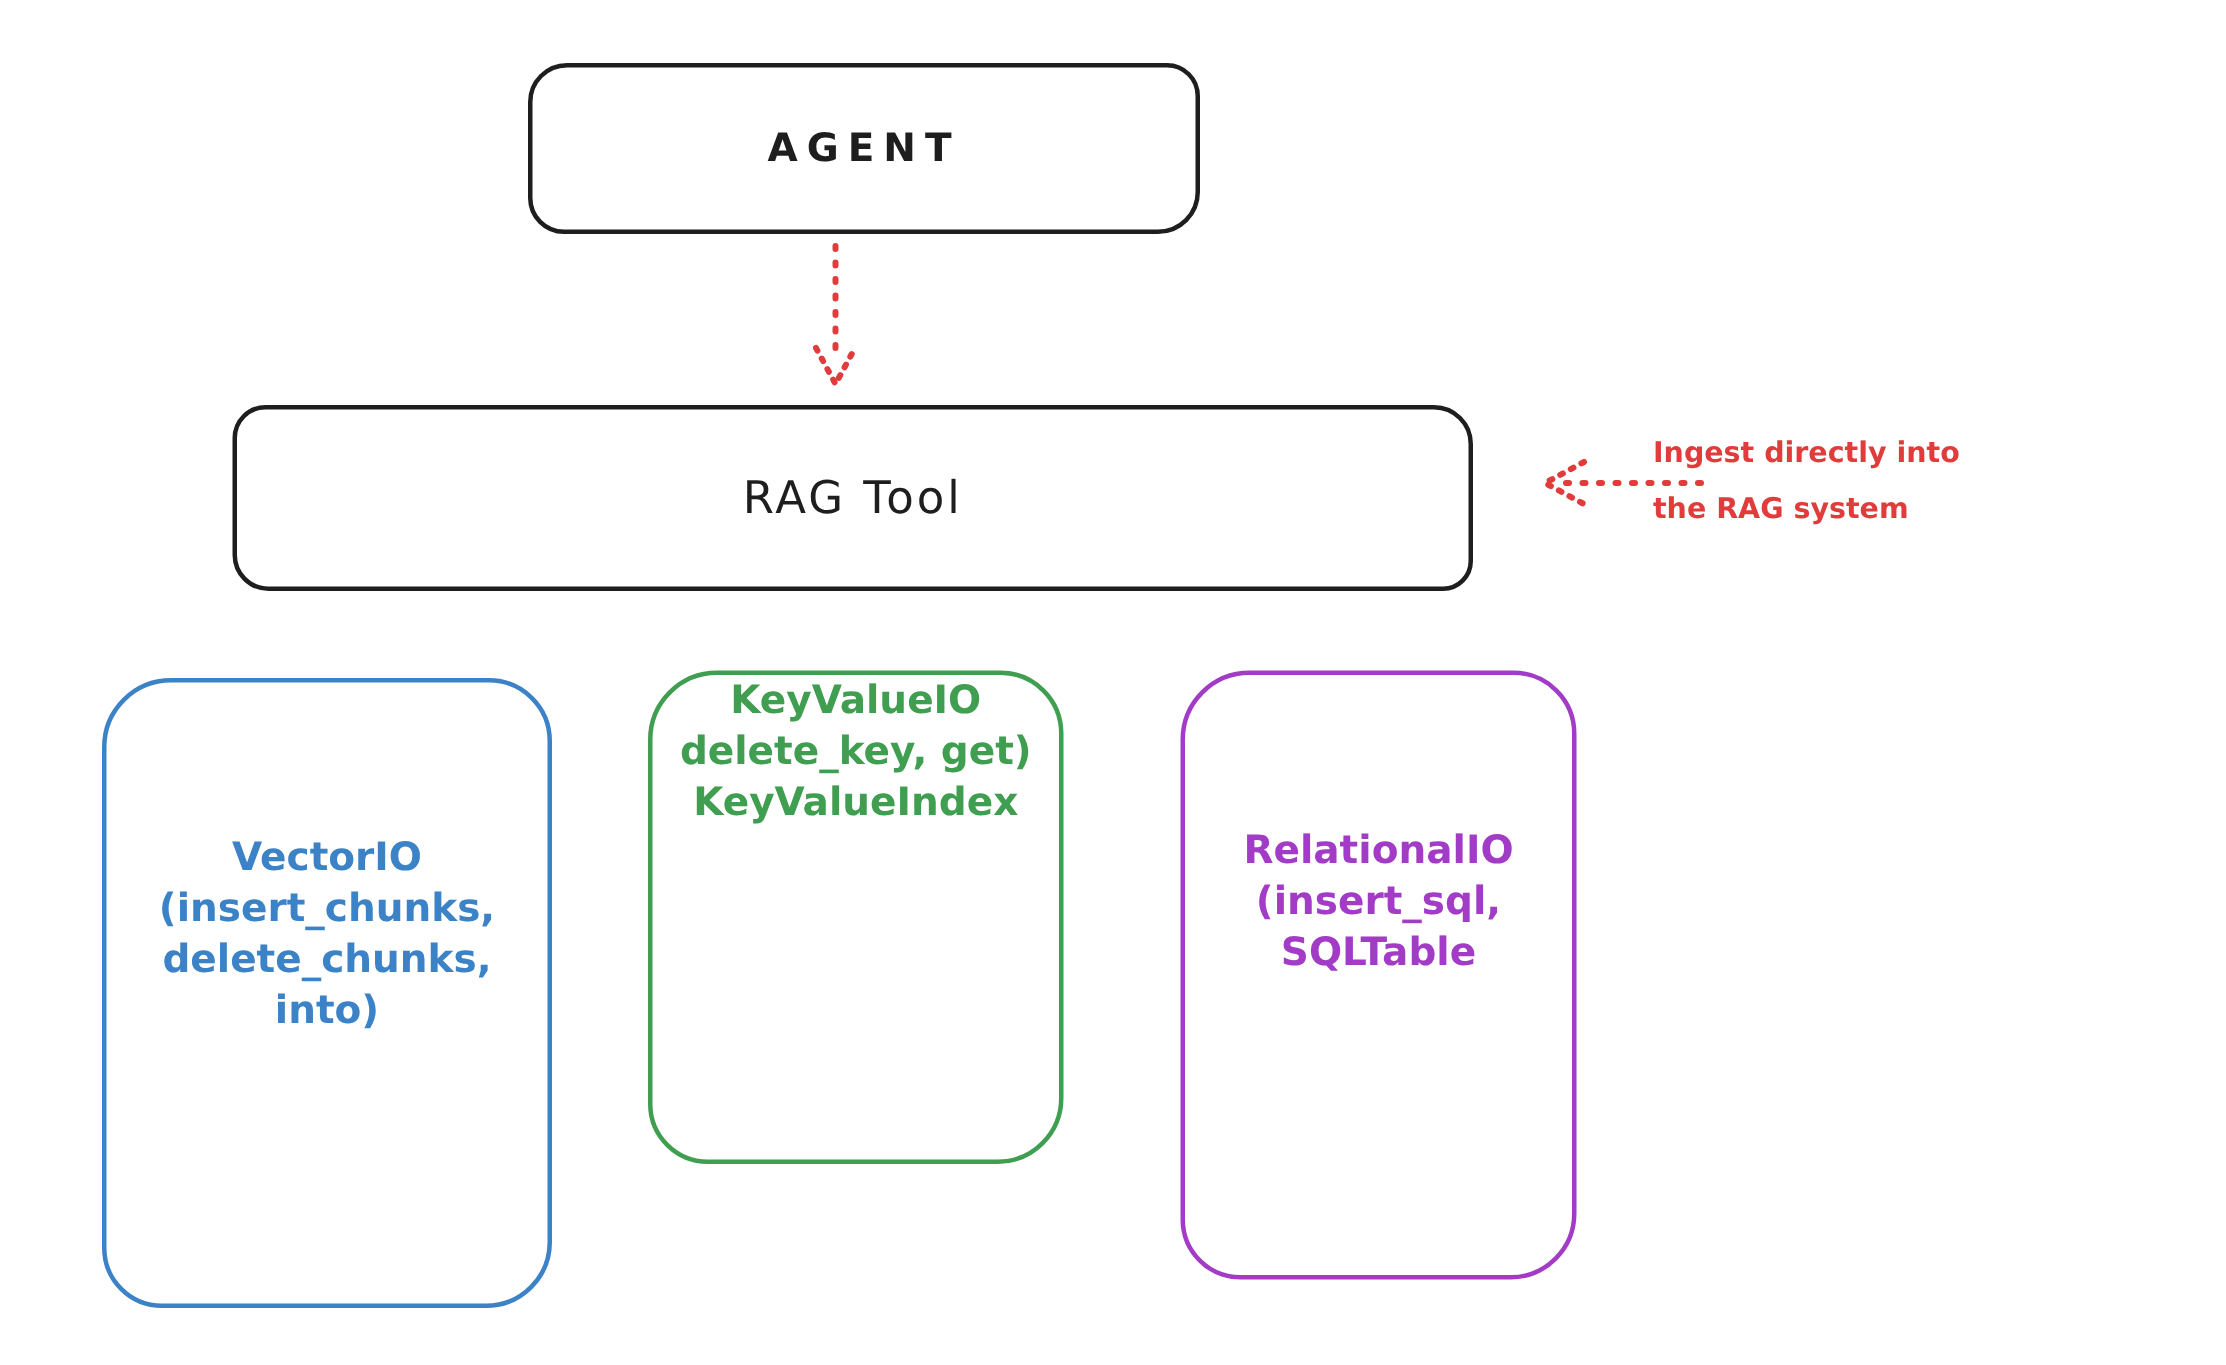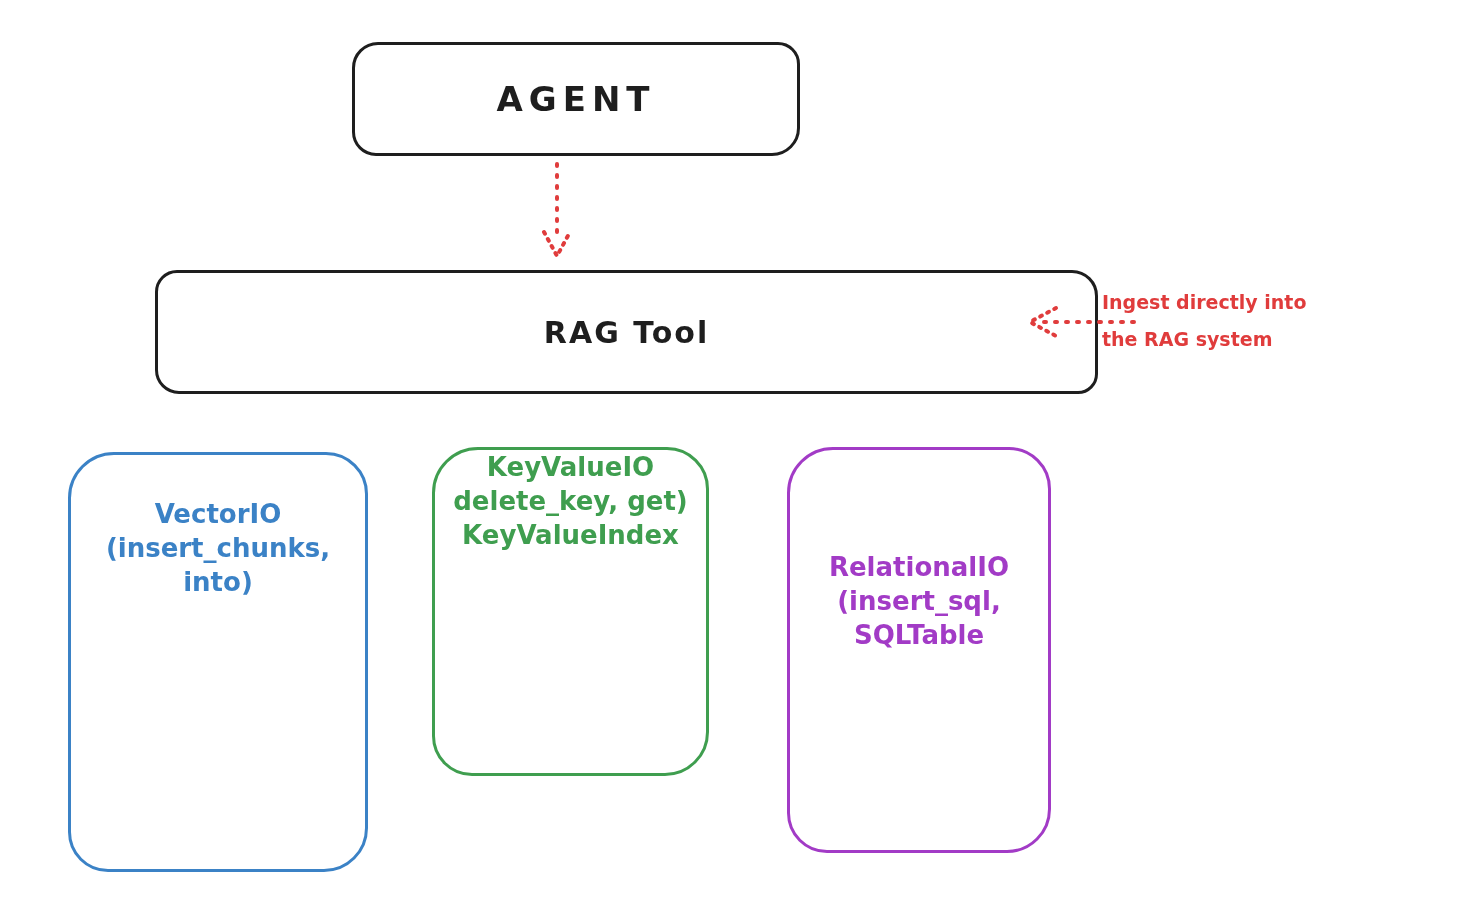--- a/index.html
+++ b/index.html
@@ -23,30 +23,30 @@
     align-items: center;
     justify-content: center;
     border: 3px solid var(--black, #1e1e1e);
     background: #ffffff;
     color: var(--black, #1e1e1e);
   }
   .agent-box {
     left: 352px; top: 42px;
     width: 448px; height: 114px;
     border-radius: 26px 22px 28px 24px;
-    font-size: 34px;
+    font-size: 26px;
     font-weight: 600;
     letter-spacing: 6px;
   }
   .rag-box {
     left: 155px; top: 270px;
-    width: 943px; height: 124px;
+    width: 827px; height: 124px;
     border-radius: 22px 26px 20px 24px;
     font-size: 30px;
-    font-weight: 700;
+    font-weight: 400;
     letter-spacing: 2px;
   }
   .arrow {
     position: absolute;
     overflow: visible;
   }
   .arrow line, .arrow polyline {
     stroke: var(--red, #e03c3c);
     stroke-width: 4;
     fill: none;
@@ -82,21 +82,21 @@
     text-align: center;
     font-size: 26px;
     font-weight: 600;
     line-height: 34px;
   }
   .node-blue {
     left: 68px; top: 452px;
     width: 300px; height: 420px;
     border-color: var(--blue, #3b82c6);
     color: var(--blue, #3b82c6);
-    padding-top: 42px;
+    padding-top: 100px;
   }
   .node-green {
     left: 432px; top: 447px;
     width: 277px; height: 329px;
     border-color: var(--green, #3f9e4f);
     color: var(--green, #3f9e4f);
   }
   .node-purple {
     left: 787px; top: 447px;
     width: 264px; height: 406px;
@@ -132,20 +132,21 @@
 
   <div class="annotation">
     <div>Ingest directly into</div>
     <div>the RAG system</div>
   </div>
 
   <div class="node node-blue">
     <div class="node-lines">
       <div>VectorIO</div>
       <div>(insert_chunks,</div>
+      <div>delete_chunks,</div>
       <div>into)</div>
     </div>
   </div>
 
   <div class="node node-green">
     <div class="node-lines">
       <div>KeyValueIO</div>
       <div>delete_key, get)</div>
     </div>
     <div class="node-index">KeyValueIndex</div>

